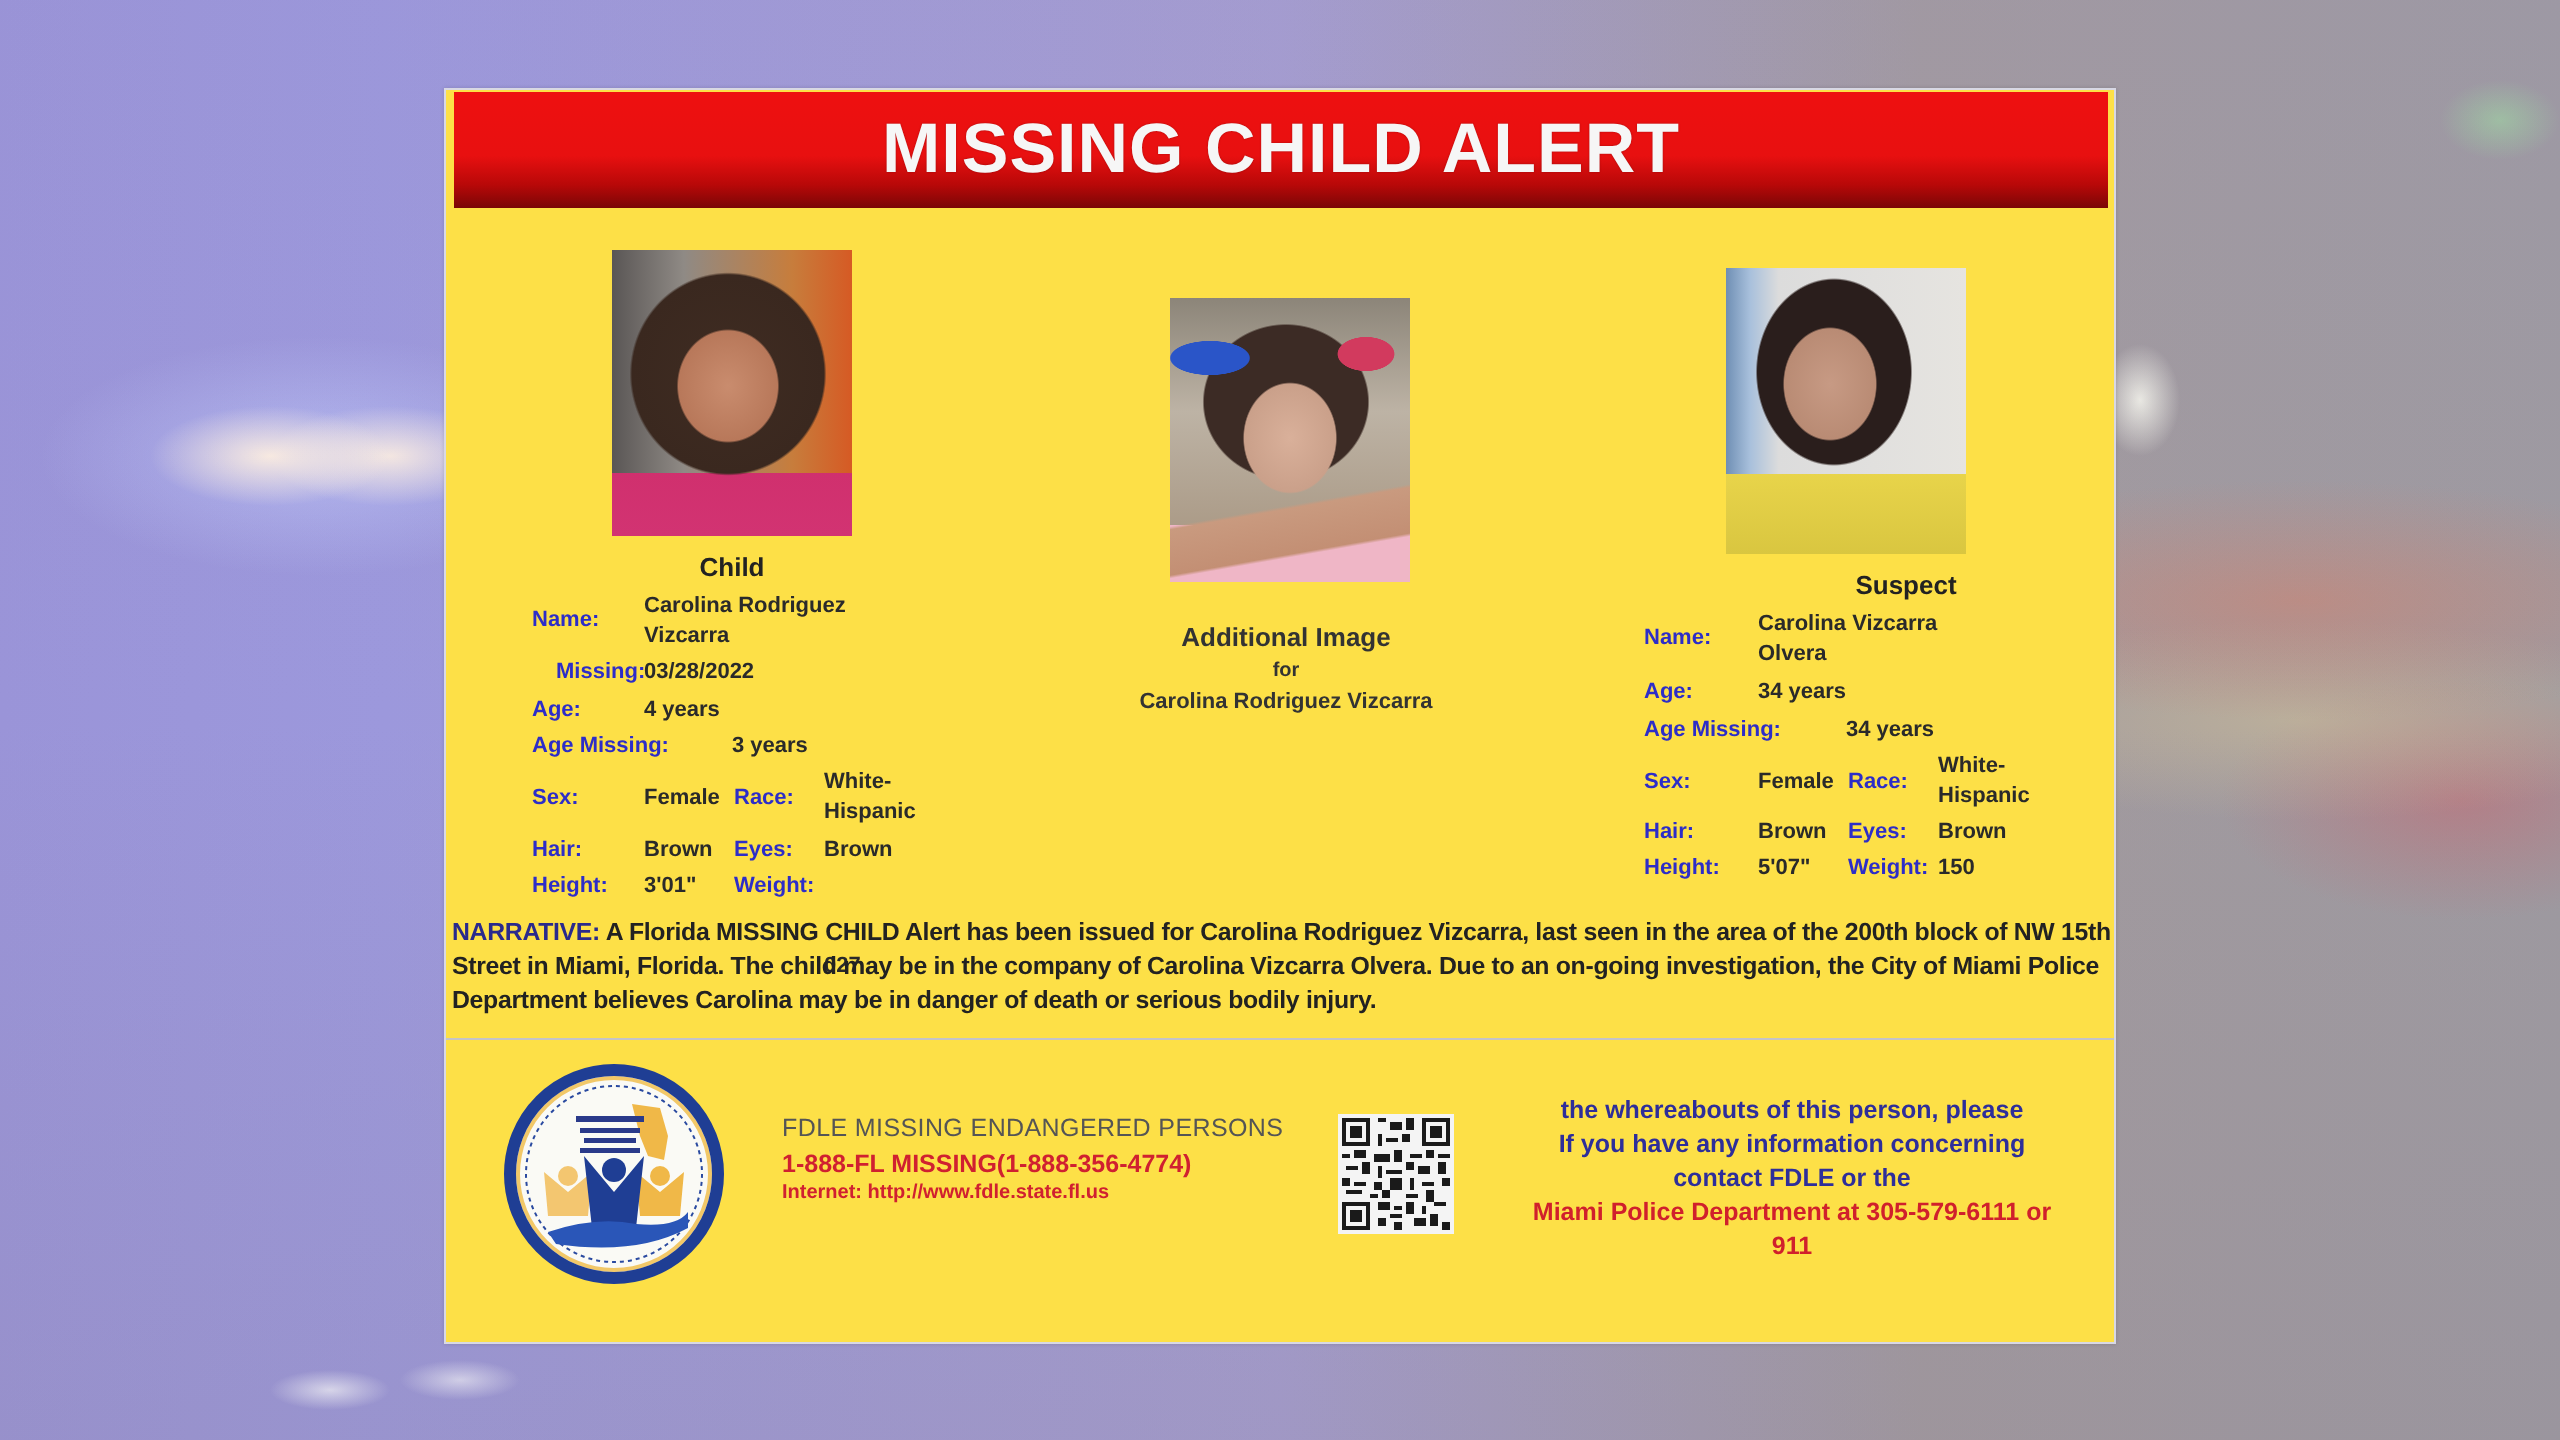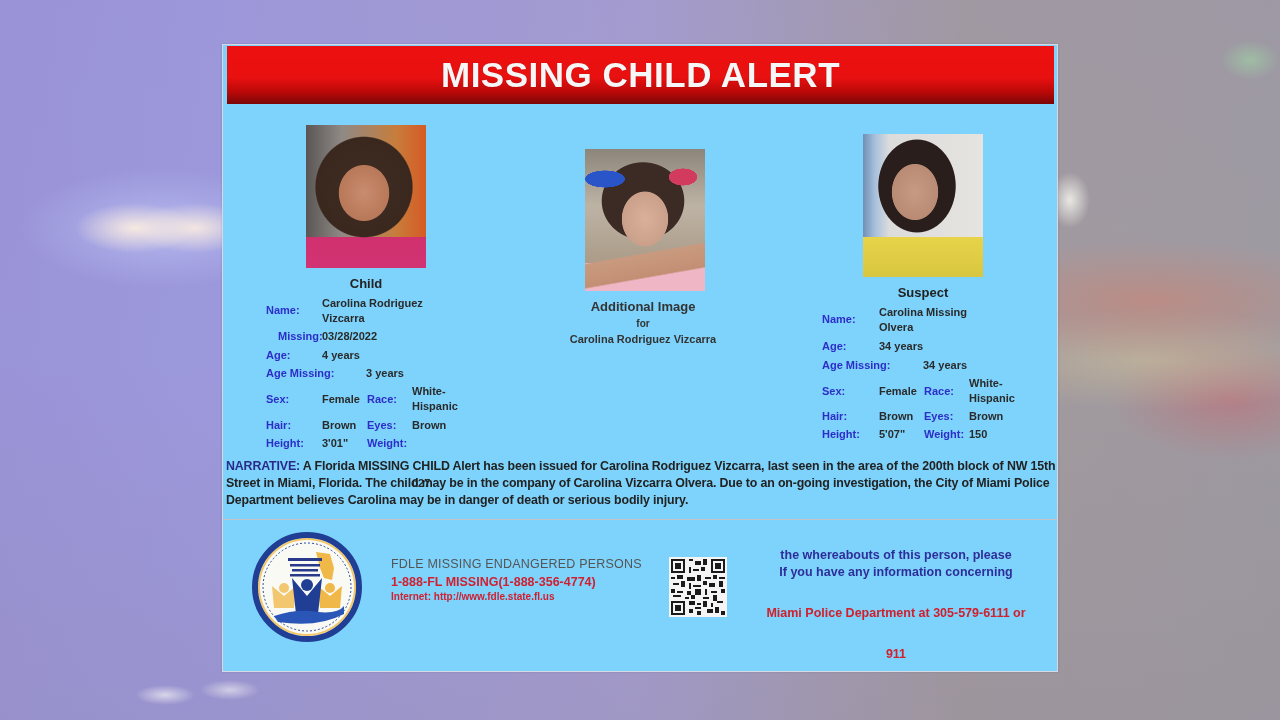--- a/index.html
+++ b/index.html
@@ -23,21 +23,21 @@
   .bg-shade {
     position: absolute; inset: 0;
     background: linear-gradient(180deg, rgba(150,140,200,0.1) 0%, rgba(150,140,170,0.0) 50%, rgba(140,130,150,0.2) 100%);
     pointer-events: none;
   }
 
   .panel {
     position: absolute;
     left: 222px; top: 44px;
     width: 836px; height: 628px;
-    background: #7dd3fc;
+    background: #fde047;
     border: 1px solid #d8d8e4;
     box-shadow: 0 0 2px rgba(0,0,0,0.15);
   }
   .banner {
     position: absolute; left: 4px; top: 1px; width: 827px; height: 58px;
     background: linear-gradient(180deg, #ee1010 0%, #e81010 55%, #b80808 80%, #7a0606 100%);
     display: flex; align-items: center; justify-content: center;
   }
   .banner-title {
     color: #f6f6f6; font-weight: bold; font-size: 35px; letter-spacing: 0.5px;
@@ -82,21 +82,21 @@
     position: absolute; font-size: 13px; font-weight: bold; color: #222; text-align: center;
   }
   .info-grid {
     position: absolute; font-size: 11px; color: #222; font-weight: bold;
   }
   .info-row { position: absolute; white-space: nowrap; line-height: 14px; }
   .lbl { color: #2d2dc8; position: absolute; }
   .val { position: absolute; color: #2a2a2a; }
 
   .additional-caption {
-    position: absolute; left: 300px; top: 254px; width: 240px; text-align: center; color: #333;
+    position: absolute; left: 300px; top: 266px; width: 240px; text-align: center; color: #333;
   }
   .additional-caption .t1 { font-size: 13px; font-weight: bold; }
   .additional-caption .t2 { font-size: 10px; font-weight: bold; margin-top: 4px; }
   .additional-caption .t3 { font-size: 11px; font-weight: bold; margin-top: 4px; }
 
   .narrative {
     position: absolute; left: 3px; top: 413px; width: 830px;
     font-size: 12.4px; font-weight: bold; color: #222; line-height: 17px;
     letter-spacing: -0.15px;
   }
@@ -120,21 +120,21 @@
   .fdle-phone { font-size: 12.5px; color: #d02030; font-weight: bold; line-height: 18px; }
   .fdle-web { font-size: 10px; color: #d02030; font-weight: bold; }
 
   .qr { position: absolute; left: 446px; top: 512px; width: 58px; height: 60px; }
 
   .contact {
     position: absolute; left: 518px; top: 502px; width: 310px; text-align: center;
     font-size: 12.5px; font-weight: bold; line-height: 17px;
   }
   .contact .blue { color: #2e2e9a; }
-  .contact .red { color: #d0202c; margin-top: 24px; }
+  .contact .red { color: #d0202c; }
 </style>
 </head>
 <body>
 
 <div class="bg-shade"></div>
 
 <div class="panel">
 
   <div class="banner">
     <span class="banner-title">MISSING CHILD ALERT</span>
@@ -183,25 +183,25 @@
       <span class="val" style="left:146px;margin-top:40px;">027</span>
     </div>
   </div>
 
   <div class="additional-caption">
     <div class="t1">Additional Image</div>
     <div class="t2">for</div>
     <div class="t3">Carolina Rodriguez Vizcarra</div>
   </div>
 
-  <div class="col-title" style="left:640px; top:240px; width:120px;">Suspect</div>
+  <div class="col-title" style="left:670px; top:240px; width:120px;">Suspect</div>
   <div class="info-grid" style="left:599px; top:260px;">
     <div class="info-row" style="top:0;">
       <span class="lbl" style="left:0; top:7px;">Name:</span>
-      <span class="val" style="left:57px; top:0;">Carolina Missing</span>
+      <span class="val" style="left:57px; top:0;">Carolina Vizcarra</span>
       <span class="val" style="left:57px; top:15px;">Olvera</span>
     </div>
     <div class="info-row" style="top:34px;">
       <span class="lbl" style="left:0;">Age:</span>
       <span class="val" style="left:57px;">34 years</span>
     </div>
     <div class="info-row" style="top:53px;">
       <span class="lbl" style="left:0;">Age Missing:</span>
       <span class="val" style="left:101px;">34 years</span>
     </div>
@@ -310,16 +310,17 @@
           <rect x="19" y="26" width="3" height="2"></rect>
           <rect x="23" y="25" width="2" height="3"></rect>
           <rect x="26" y="27" width="2" height="2"></rect>
       </g>
     </svg>
   </div>
 
   <div class="contact">
     <div class="blue">the whereabouts of this person, please</div>
     <div class="blue">If you have any information concerning</div>
+    <div class="blue">contact FDLE or the</div>
     <div class="red">Miami Police Department at 305-579-6111 or</div>
     <div class="red">911</div>
   </div>
 </div>
 
 </body></html>

